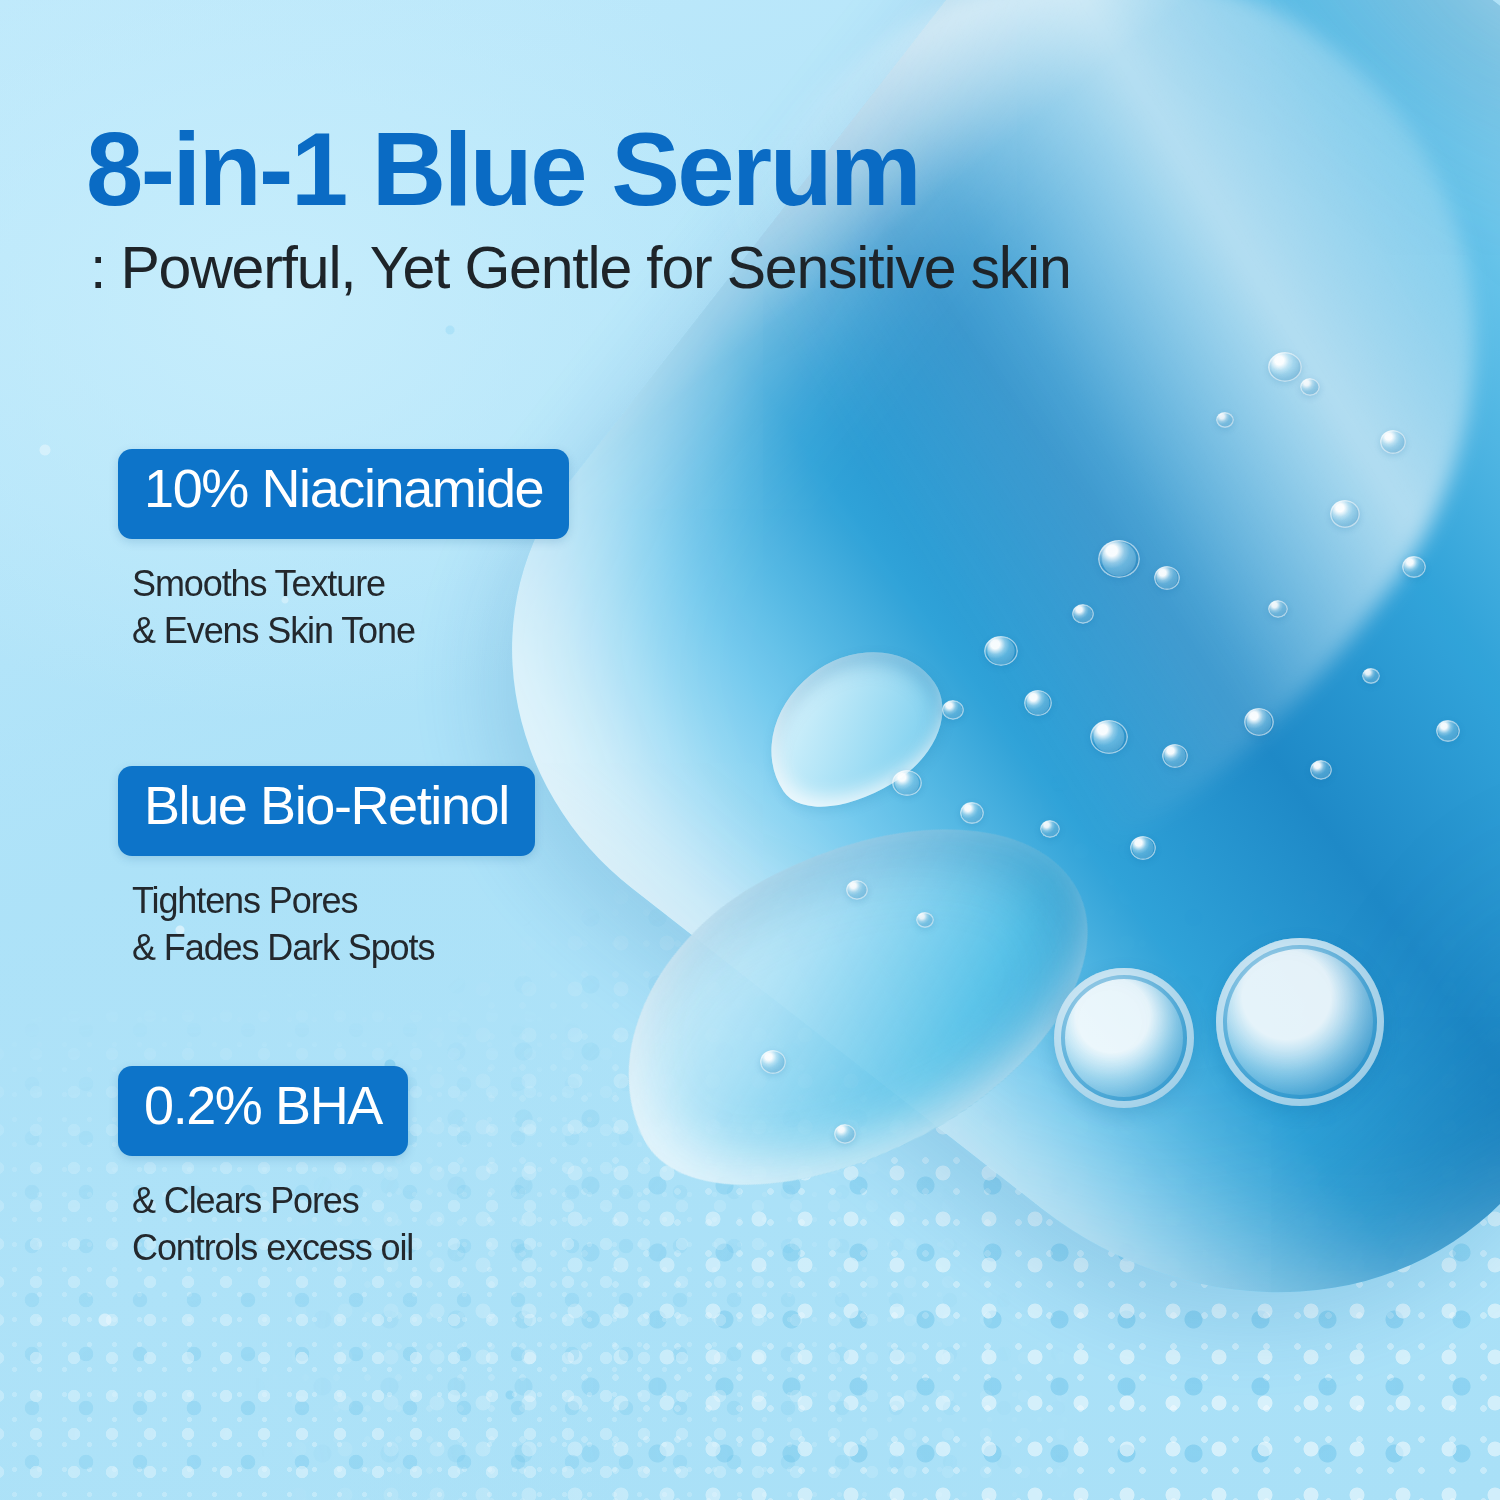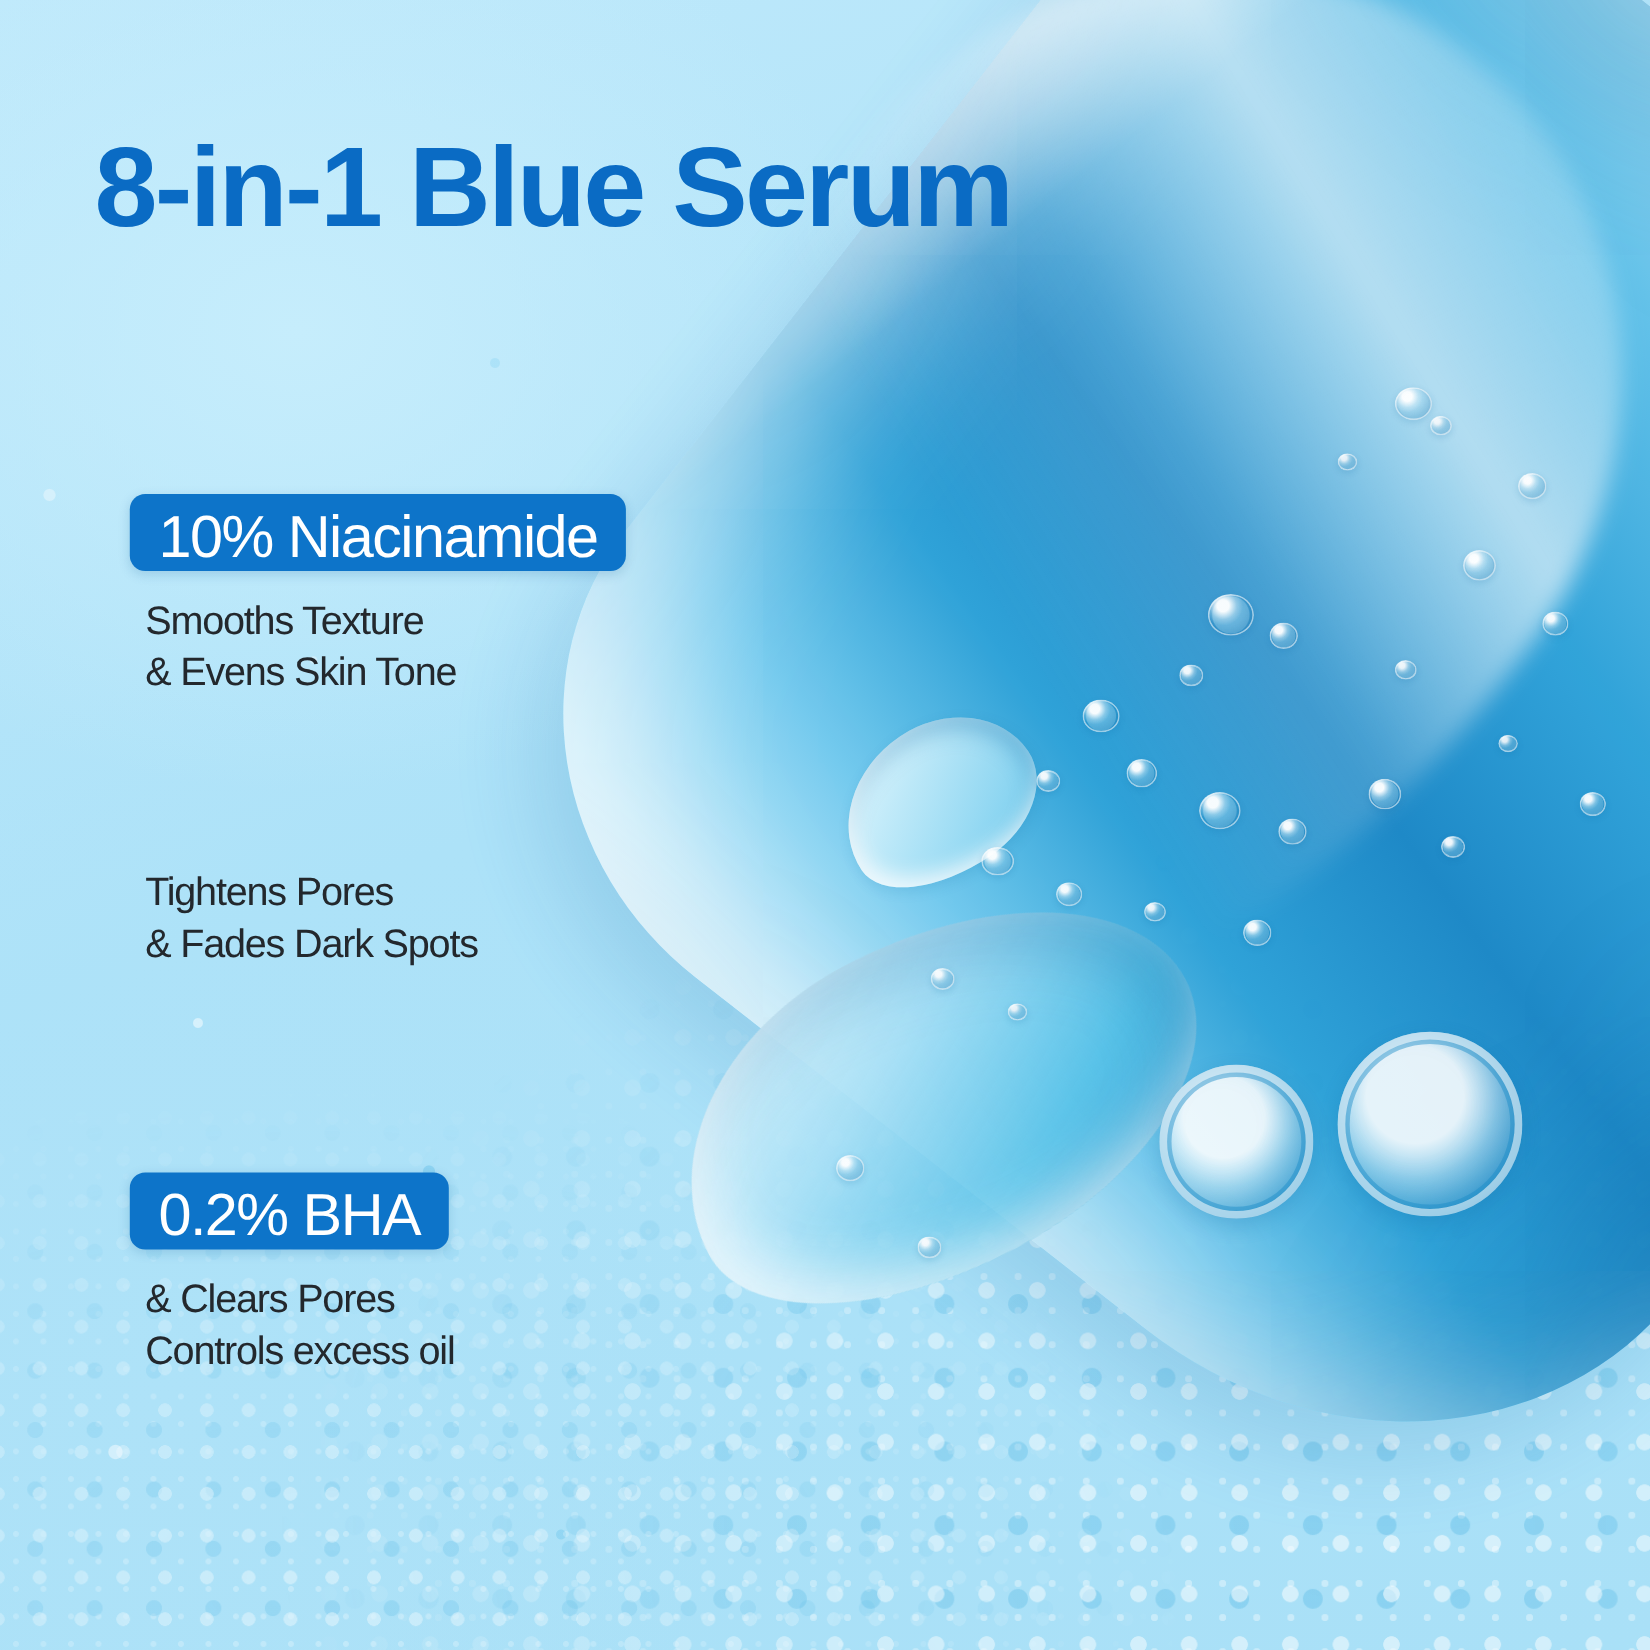--- a/index.html
+++ b/index.html
@@ -206,21 +206,21 @@
   }
 
   .feature { position:absolute; left:0; }
   .feature.f1 { top:449px; }
   .feature.f2 { top:766px; }
   .feature.f3 { top:1066px; }
 
   .badge {
     display:inline-block;
     margin-left:118px;
-    padding:12px 26px 4px 26px;
+    padding:12px 26px 24px 26px;
     border-radius:14px;
     background:#0d74c9;
     color:#ffffff;
     font-size:54px;
     font-weight:400;
     letter-spacing:-1.4px;
     line-height:1;
     white-space:nowrap;
     box-shadow:0 3px 10px rgba(10,90,150,.18);
   }
@@ -281,30 +281,32 @@
     <div class="bub" style="left:834px;top:1124px;width:22px;height:20px;"></div>
 
     <div class="ring-bub" style="left:1054px;top:968px;width:140px;height:140px;"></div>
     <div class="ring-bub" style="left:1216px;top:938px;width:168px;height:168px;"></div>
   </div>
 
   <div class="content">
 
     <div class="headline">8-in-1 Blue Serum</div>
 
+    <div class="subhead">: Powerful, Yet Gentle for Sensitive skin</div>
 
     <div class="feature f1">
       <div class="badge">10% Niacinamide</div>
       <div class="desc">
         <div>Smooths Texture</div>
         <div>&amp; Evens Skin Tone</div>
       </div>
     </div>
 
     <div class="feature f2">
+      <div class="badge">Blue Bio-Retinol</div>
       <div class="desc">
         <div>Tightens Pores</div>
         <div>&amp; Fades Dark Spots</div>
       </div>
     </div>
 
     <div class="feature f3">
       <div class="badge">0.2% BHA</div>
       <div class="desc">
         <div>&amp; Clears Pores</div>

